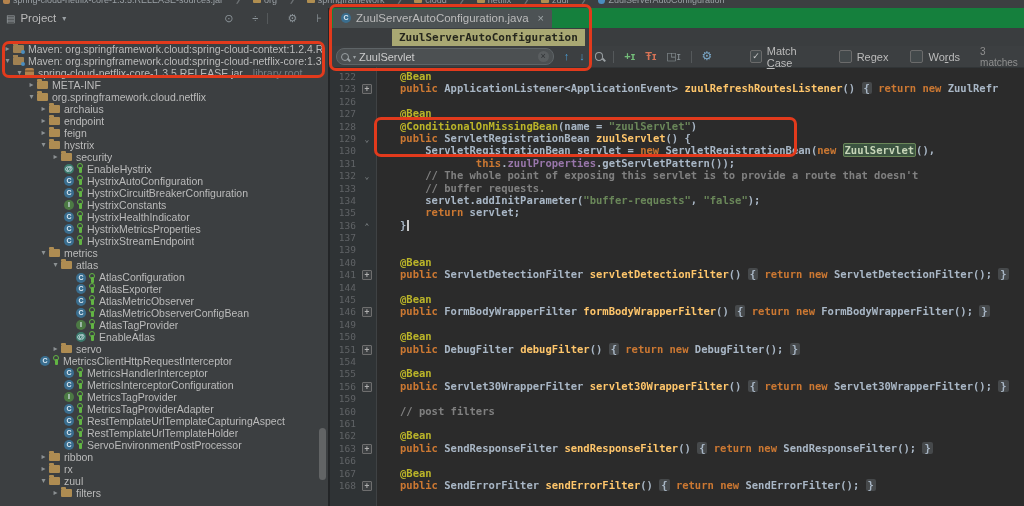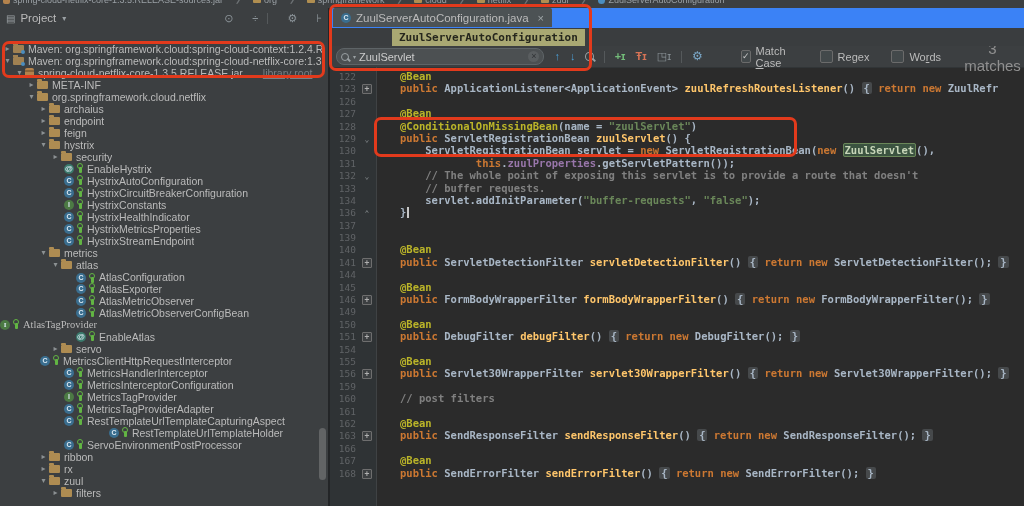--- a/index.html
+++ b/index.html
@@ -38,29 +38,29 @@
   .jar-i{width:9px;height:10px;background:#B3824C;border-radius:2px 2px 3px 3px;position:relative;}
   .jar-i::before{content:'';position:absolute;left:0;top:2px;width:9px;height:2px;background:#8a6238;}
   .class-i,.iface-i,.ann-i{width:10px;height:10px;border-radius:50%;font-size:7px;font-weight:bold;
         color:#DDE9F2;text-align:center;line-height:10px;}
   .class-i{background:#3A6E8F;}
   .iface-i{background:#4C7A44;}
   .ann-i{background:#3A7A6C;font-size:8px;}
   .key-i{width:3px;height:6px;background:#62B543;border-radius:1px;position:relative;margin:2px 5px 0 1px;flex:none;}
   .key-i::before{content:'';position:absolute;top:-4px;left:-2px;width:4px;height:4px;border:1.5px solid #62B543;border-radius:50%;}
   .tlabel{overflow:hidden;}
-  .tsuffix{color:#787f84;margin-left:20px;text-decoration:underline;}
+  .tsuffix{color:#787f84;margin-left:10px;}
   .pscroll{position:absolute;right:2px;top:420px;width:7px;height:52px;border-radius:4px;background:rgba(170,170,170,.35);}
 
   
   .vdiv{position:absolute;left:328px;top:8px;width:2px;height:498px;background:#232527;}
 
   
   .editor{position:absolute;left:330px;top:8px;width:694px;height:498px;background:#2B2B2B;}
-  .tabbar{height:20px;background:#3b82f6;display:flex;align-items:flex-start;}
+  .tabbar{height:20px;background:#15803d;display:flex;align-items:center;}
   .tab{height:19px;margin-left:3px;padding:0 8px;background:#4C5254;display:flex;align-items:center;
        gap:5px;color:#BBBBBB;font-size:11.5px;border-radius:2px 2px 0 0;}
   .cls-icon{width:10px;height:10px;border-radius:50%;background:#3A6E8F;color:#DDE9F2;font-size:7px;
        font-weight:bold;text-align:center;line-height:10px;}
   .tab-close{color:#9fa6a8;font-size:11px;margin-left:4px;}
   .hintrow{height:18px;background:#3A3D3F;position:relative;}
   .hint{position:absolute;left:62px;top:1px;background:#A9A873;color:#26271d;
         font-family:"DejaVu Sans Mono",monospace;font-weight:bold;font-size:11px;padding:2px 7px;}
   .findbar{height:21px;background:#3C3F41;display:flex;align-items:center;padding-left:6px;
         border-bottom:1px solid #313537;}
@@ -79,21 +79,21 @@
   .fico.orange{color:#D77356;font-weight:bold;}
   .fico.gray{color:#8b9398;}
   .fico.gear{color:#7AA7C7;font-size:12px;}
   .fsep{width:1px;height:12px;background:#55595b;margin-left:10px;}
   .mag2{margin-left:10px;width:7px;height:7px;border:1.5px solid #9aa0a3;border-radius:50%;position:relative;}
   .mag2::after{content:'';position:absolute;left:6px;top:6px;width:4px;height:1.5px;background:#9aa0a3;transform:rotate(45deg);}
   .opts{display:flex;align-items:center;gap:22px;margin-left:38px;}
   .opt{display:flex;align-items:center;gap:5px;font-size:11px;color:#BBBBBB;}
   .cb{width:11px;height:11px;background:#43494B;border:1px solid #6B6B6B;border-radius:2px;
       color:#C8C8C8;font-size:9px;line-height:10px;text-align:center;}
-  .matches{margin-left:20px;font-size:15px;color:#909090;text-align:center;}
+  .matches{margin-left:20px;font-size:10px;color:#909090;}
 
   
   .code{position:absolute;left:0;top:59px;right:0;bottom:0;overflow:hidden;padding-top:3px;
         font-family:"DejaVu Sans Mono",monospace;font-size:10.5px;font-weight:bold;}
   .code::before{content:'';position:absolute;left:0;top:0;bottom:0;width:46px;background:#2F3335;
         border-right:1px solid #3f4244;}
   .cline{height:12.4px;line-height:12.4px;white-space:pre;position:relative;}
   .lnum{display:inline-block;width:26px;text-align:right;color:#606366;font-size:9.5px;
         font-weight:normal;padding-right:4px;position:relative;}
   .lfold{display:inline-block;width:14px;text-align:center;color:#7f8487;font-size:8px;position:relative;}
@@ -281,21 +281,21 @@
         <div class="trow" style="padding-left: 76px;">
           <span class="ti class-i">C</span>
           <span class="key-i"></span>
           <span class="tlabel">AtlasMetricObserver</span>
         </div>
         <div class="trow" style="padding-left: 76px;">
           <span class="ti class-i">C</span>
           <span class="key-i"></span>
           <span class="tlabel">AtlasMetricObserverConfigBean</span>
         </div>
-        <div class="trow" style=" font-family: Liberation Serif, serif;">
+        <div class="trow" style="padding-left: 76px;">
           <span class="ti iface-i">I</span>
           <span class="key-i"></span>
           <span class="tlabel">AtlasTagProvider</span>
         </div>
         <div class="trow" style="padding-left: 76px;">
           <span class="ti ann-i">@</span>
           <span class="key-i"></span>
           <span class="tlabel">EnableAtlas</span>
         </div>
         <div class="trow" style="padding-left: 50px;">
@@ -326,21 +326,21 @@
         <div class="trow" style="padding-left: 64px;">
           <span class="ti class-i">C</span>
           <span class="key-i"></span>
           <span class="tlabel">MetricsTagProviderAdapter</span>
         </div>
         <div class="trow" style="padding-left: 64px;">
           <span class="ti class-i">C</span>
           <span class="key-i"></span>
           <span class="tlabel">RestTemplateUrlTemplateCapturingAspect</span>
         </div>
-        <div class="trow" style="padding-left: 64px; justify-content: center;">
+        <div class="trow" style="padding-left: 64px;">
           <span class="ti class-i">C</span>
           <span class="key-i"></span>
           <span class="tlabel">RestTemplateUrlTemplateHolder</span>
         </div>
         <div class="trow" style="padding-left: 64px;">
           <span class="ti class-i">C</span>
           <span class="key-i"></span>
           <span class="tlabel">ServoEnvironmentPostProcessor</span>
         </div>
         <div class="trow" style="padding-left: 38px;">
@@ -420,20 +420,21 @@
         <div class="cline"><span class="lnum">123</span><span class="lfold"><span class="plusbox">+</span></span><span class="ctext"><span class="sg-k">public </span><span class="sg-d">ApplicationListener&lt;ApplicationEvent&gt; </span><span class="sg-m">zuulRefreshRoutesListener</span><span class="sg-d">() </span><span class="sg-fb">{</span><span class="sg-d"> </span><span class="sg-k">return new </span><span class="sg-d">ZuulRefr</span></span></div>
         <div class="cline"><span class="lnum">126</span><span class="lfold"></span><span class="ctext"></span></div>
         <div class="cline"><span class="lnum">127</span><span class="lfold"></span><span class="ctext"><span class="sg-a">@Bean</span></span></div>
         <div class="cline"><span class="lnum">128</span><span class="lfold"></span><span class="ctext"><span class="sg-a">@ConditionalOnMissingBean</span><span class="sg-d">(name = </span><span class="sg-s">"zuulServlet"</span><span class="sg-d">)</span></span></div>
         <div class="cline"><span class="lnum">129</span><span class="lfold">⌄</span><span class="ctext"><span class="sg-k">public </span><span class="sg-d">ServletRegistrationBean </span><span class="sg-m">zuulServlet</span><span class="sg-d">() {</span></span></div>
         <div class="cline"><span class="lnum">130</span><span class="lfold"></span><span class="ctext"><span class="sg-d">    ServletRegistrationBean servlet = </span><span class="sg-k">new </span><span class="sg-d">ServletRegistrationBean(</span><span class="sg-k">new </span><span class="sg-hl">ZuulServlet</span><span class="sg-d">(),</span></span></div>
         <div class="cline"><span class="lnum">131</span><span class="lfold"></span><span class="ctext"><span class="sg-d">            </span><span class="sg-k">this</span><span class="sg-d">.</span><span class="sg-f">zuulProperties</span><span class="sg-d">.getServletPattern());</span></span></div>
         <div class="cline"><span class="lnum">132</span><span class="lfold">⌄</span><span class="ctext"><span class="sg-c">    // The whole point of exposing this servlet is to provide a route that doesn't</span></span></div>
         <div class="cline"><span class="lnum">133</span><span class="lfold"></span><span class="ctext"><span class="sg-c">    // buffer requests.</span></span></div>
         <div class="cline"><span class="lnum">134</span><span class="lfold"></span><span class="ctext"><span class="sg-d">    servlet.addInitParameter(</span><span class="sg-s">"buffer-requests"</span><span class="sg-d">, </span><span class="sg-s">"false"</span><span class="sg-d">);</span></span></div>
+        <div class="cline"><span class="lnum">135</span><span class="lfold"></span><span class="ctext"><span class="sg-d">    </span><span class="sg-k">return </span><span class="sg-d">servlet;</span></span></div>
         <div class="cline"><span class="lnum">136</span><span class="lfold">⌃</span><span class="ctext"><span class="sg-d">}</span><span class="caret"></span></span></div>
         <div class="cline"><span class="lnum">137</span><span class="lfold"></span><span class="ctext"></span></div>
         <div class="cline"><span class="lnum">139</span><span class="lfold"></span><span class="ctext"></span></div>
         <div class="cline"><span class="lnum">140</span><span class="lfold"></span><span class="ctext"><span class="sg-a">@Bean</span></span></div>
         <div class="cline"><span class="lnum">141</span><span class="lfold"><span class="plusbox">+</span></span><span class="ctext"><span class="sg-k">public </span><span class="sg-d">ServletDetectionFilter </span><span class="sg-m">servletDetectionFilter</span><span class="sg-d">() </span><span class="sg-fb">{</span><span class="sg-d"> </span><span class="sg-k">return new </span><span class="sg-d">ServletDetectionFilter(); </span><span class="sg-fb">}</span></span></div>
         <div class="cline"><span class="lnum">144</span><span class="lfold"></span><span class="ctext"></span></div>
         <div class="cline"><span class="lnum">145</span><span class="lfold"></span><span class="ctext"><span class="sg-a">@Bean</span></span></div>
         <div class="cline"><span class="lnum">146</span><span class="lfold"><span class="plusbox">+</span></span><span class="ctext"><span class="sg-k">public </span><span class="sg-d">FormBodyWrapperFilter </span><span class="sg-m">formBodyWrapperFilter</span><span class="sg-d">() </span><span class="sg-fb">{</span><span class="sg-d"> </span><span class="sg-k">return new </span><span class="sg-d">FormBodyWrapperFilter(); </span><span class="sg-fb">}</span></span></div>
         <div class="cline"><span class="lnum">149</span><span class="lfold"></span><span class="ctext"></span></div>
         <div class="cline"><span class="lnum">150</span><span class="lfold"></span><span class="ctext"><span class="sg-a">@Bean</span></span></div>

